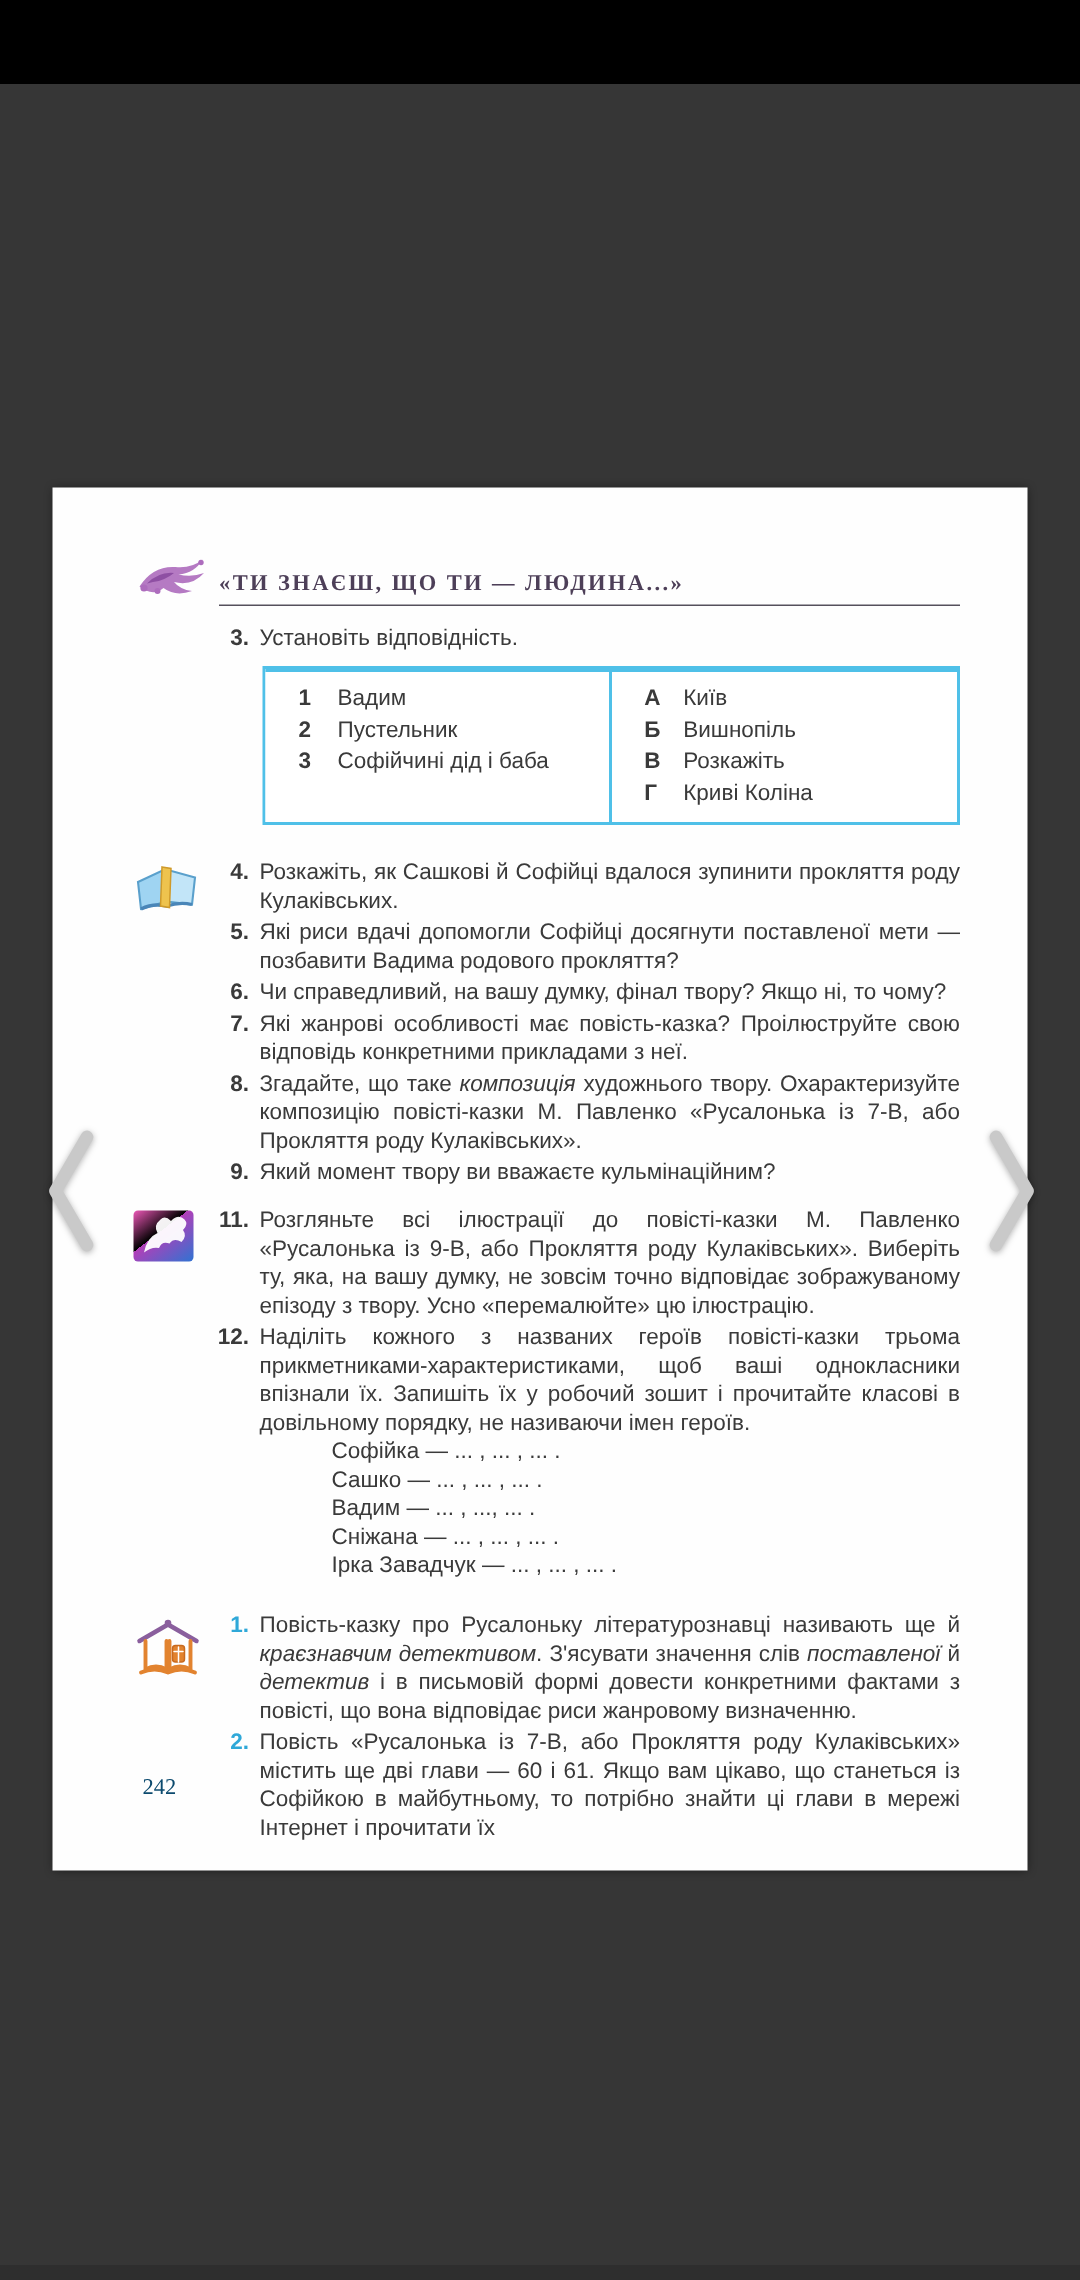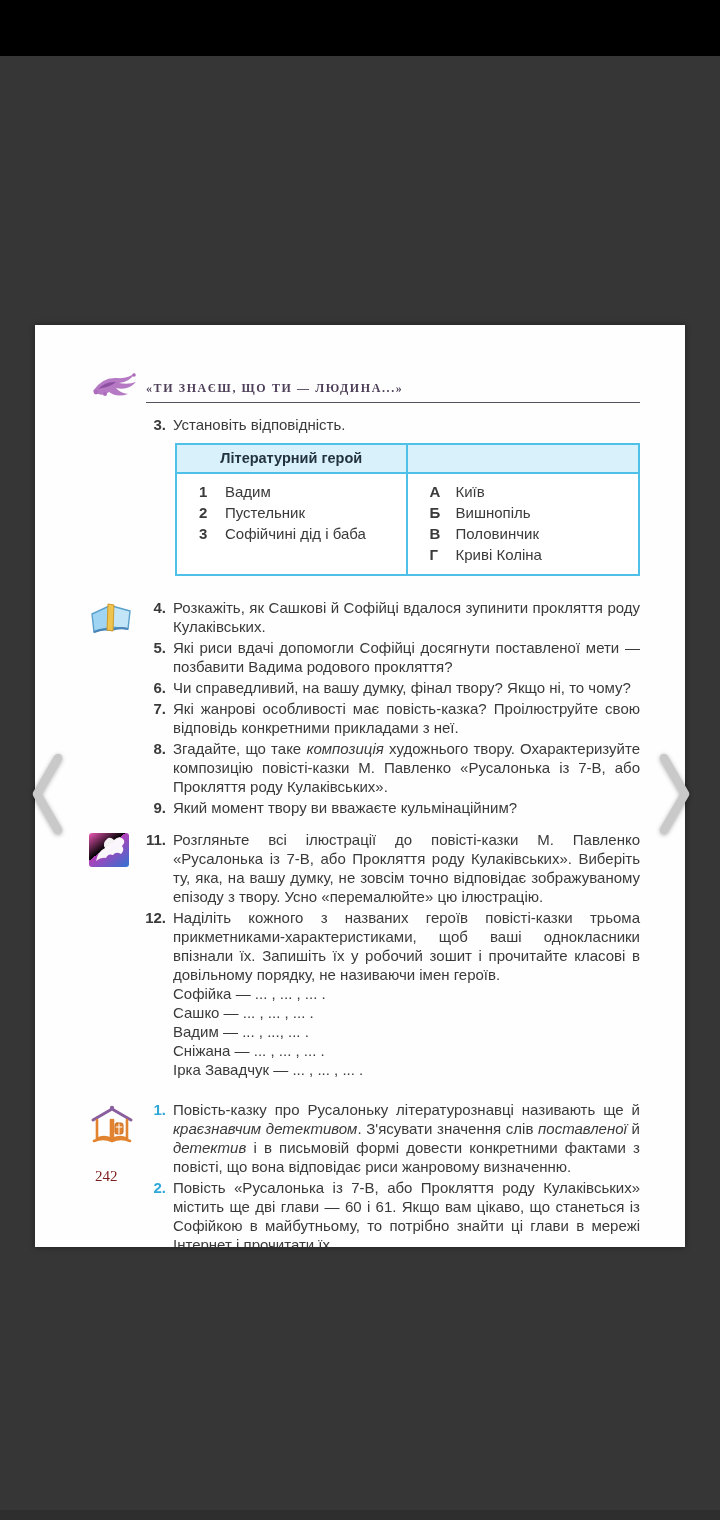--- a/index.html
+++ b/index.html
@@ -10,51 +10,51 @@
 
   .page{position:absolute;left:35px;top:325px;width:650px;height:922px;background:#fefefe;
         box-shadow:0 0 6px rgba(0,0,0,.45);}
   .content{position:absolute;inset:0;padding:44px 45px 0 55px;box-sizing:border-box;
            color:#3a3a3a;font-size:15px;line-height:19px;overflow:hidden;}
 
   
   .chapter-header{display:flex;align-items:flex-end;margin-bottom:12px;}
   .flourish{flex:0 0 56px;width:56px;}
   .title-wrap{flex:1;border-bottom:1.6px solid#55505c;padding-bottom:4px;}
-  .chapter-title{font-family:"Liberation Serif", serif;font-size:12px;font-weight:700;
+  .chapter-title{font-family:"Liberation Serif", serif;font-size:15px;font-weight:700;
                  letter-spacing:1.6px;color:#4d3f58;white-space:nowrap;}
 
   
   .qlist{margin-left:47px;position:relative;}
   .q-item{display:flex;margin-bottom:2px;}
   .q-num{flex:0 0 36px;text-align:right;padding-right:7px;box-sizing:border-box;
          font-weight:700;color:#3a3a3a;}
   .q-num.teal{color:#2fa8d8;}
   .q-text{flex:1;text-align:justify;}
   .q-text em{font-style:italic;}
-  .q-line{text-align:left;}
+  .q-line{text-align:left;margin-left:48px;}
   .sec-icon{position:absolute;left:-49px;top:0;}
 
   #qlist-art{margin-top:13px;}
   #qlist-home{margin-top:21px;}
 
   
   .match-table{margin:9px 0 22px 85px;width:465px;border:2px solid #4fc0e8;box-sizing:border-box;}
   .t-head{display:grid;grid-template-columns:1fr 1fr;background:#d9f1fb;
           border-bottom:2px solid #4fc0e8;}
   .th{text-align:center;font-weight:700;color:#23333e;font-size:14.5px;padding:4px 2px;}
   .th.first{border-right:2px solid #4fc0e8;}
   .t-body{display:grid;grid-template-columns:1fr 1fr;background:#fff;}
   .td{padding:7px 6px 9px 22px;}
   .td.first{border-right:2px solid #4fc0e8;}
   .t-row{display:flex;line-height:21px;}
   .t-key{flex:0 0 26px;font-weight:700;}
 
-  .page-num{position:absolute;left:60px;bottom:62px;font-family:"Liberation Serif", serif;
-            font-size:15px;color:#7f1d1d;}
+  .page-num{position:absolute;left:60px;bottom:46px;font-family:"Liberation Serif", serif;
+            font-size:15px;color:#0c4a6e;}
 
   
   .nav-btn{position:absolute;top:748px;width:48px;height:92px;background:none;border:none;
            padding:0;cursor:pointer;}
   .nav-btn.prev{left:24px;}
   .nav-btn.next{left:650px;}
   .nav-btn svg{filter:drop-shadow(0 1px 2px rgba(0,0,0,.3));}
 </style>
 </head>
 <body>
@@ -83,21 +83,20 @@
 
     <div class="qlist" id="q3-list">
         <div class="q-item">
           <span class="q-num">3.</span>
           <div class="q-text"><span>Установіть відповідність.</span></div>
         </div>
       </div>
 
     <div class="match-table">
       <div class="t-head">
-        <div class="th first">Літературний герой</div>
       </div>
       <div class="t-body">
         <div class="td first" id="tbl-left">
             <div class="t-row">
               <span class="t-key">1</span>
               <span class="t-val">Вадим</span>
             </div>
             <div class="t-row">
               <span class="t-key">2</span>
               <span class="t-val">Пустельник</span>
@@ -111,21 +110,21 @@
             <div class="t-row">
               <span class="t-key">А</span>
               <span class="t-val">Київ</span>
             </div>
             <div class="t-row">
               <span class="t-key">Б</span>
               <span class="t-val">Вишнопіль</span>
             </div>
             <div class="t-row">
               <span class="t-key">В</span>
-              <span class="t-val">Половинчик</span>
+              <span class="t-val">Розкажіть</span>
             </div>
             <div class="t-row">
               <span class="t-key">Г</span>
               <span class="t-val">Криві Коліна</span>
             </div>
           </div>
       </div>
     </div>
 
     <div class="qlist" id="qlist-main">
@@ -173,21 +172,21 @@
               <stop offset="0.45" stop-color="#b23fb8"></stop>
               <stop offset="1" stop-color="#3a6fd0"></stop>
             </linearGradient>
           </defs>
           <rect x="1" y="2" width="40" height="34" rx="3" fill="url(#artg)"></rect>
           <path d="M8 30 Q10 20 17 17 Q14 12 19 8 Q22 5 26 9 Q31 4 35 8 Q38 11 34 15 Q37 19 33 23 Q28 20 25 24 Q20 22 18 27 Q13 26 8 30 Z" fill="#ffffff" opacity="0.95"></path>
         </svg>
       </span>
     <div class="q-item">
           <span class="q-num">11.</span>
-          <div class="q-text"><span>Розгляньте всі ілюстрації до повісті-казки М. Павленко «Русалонька із 7-В, або Прокляття роду Кулаківських». Виберіть ту, яка, на вашу думку, не зовсім точно відповідає зображуваному епізоду з твору. Усно «перемалюйте» цю ілюстрацію.</span></div>
+          <div class="q-text"><span>Розгляньте всі ілюстрації до повісті-казки М. Павленко «Русалонька із 9-В, або Прокляття роду Кулаківських». Виберіть ту, яка, на вашу думку, не зовсім точно відповідає зображуваному епізоду з твору. Усно «перемалюйте» цю ілюстрацію.</span></div>
         </div>
         <div class="q-item">
           <span class="q-num">12.</span>
           <div class="q-text"><span>Наділіть кожного з названих героїв повісті-казки трьома прикметниками-характеристиками, щоб ваші однокласники впізнали їх. Запишіть їх у робочий зошит і прочитайте класові в довільному порядку, не називаючи імен героїв.</span><div class="q-line">Софійка — ... , ... , ... .</div><div class="q-line">Сашко — ... , ... , ... .</div><div class="q-line">Вадим — ... , ..., ... .</div><div class="q-line">Сніжана — ... , ... , ... .</div><div class="q-line">Ірка Завадчук — ... , ... , ... .</div></div>
         </div>
       </div>
 
     <div class="qlist" id="qlist-home">
       <span class="sec-icon" style="top:3px;">
         <svg width="48" height="46" viewBox="0 0 48 46">

